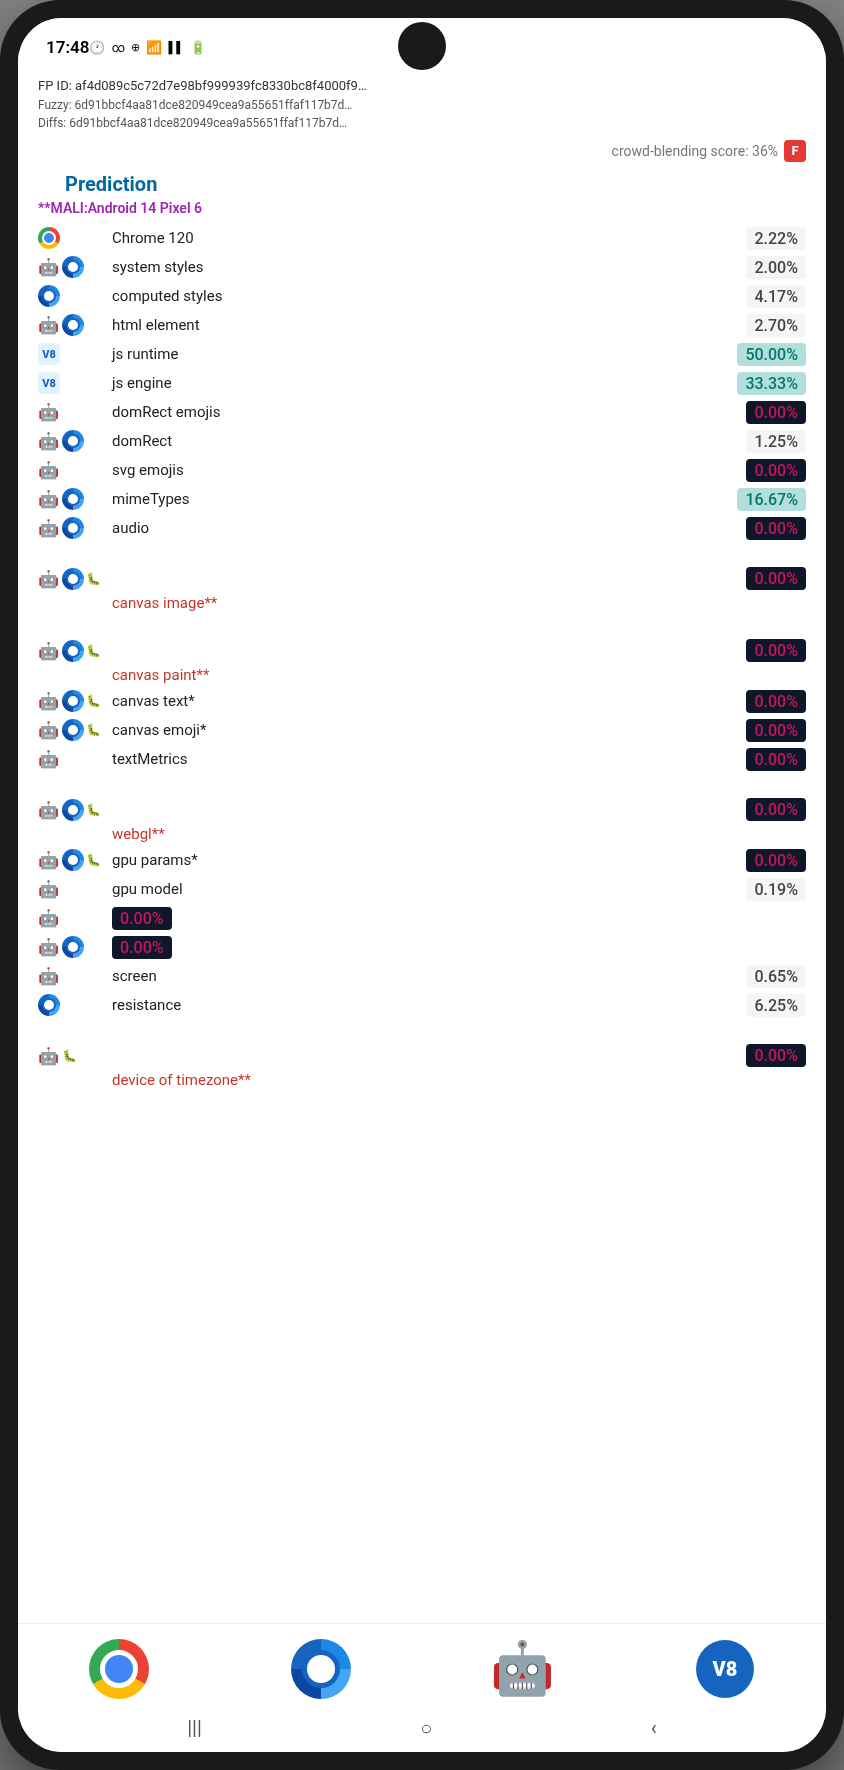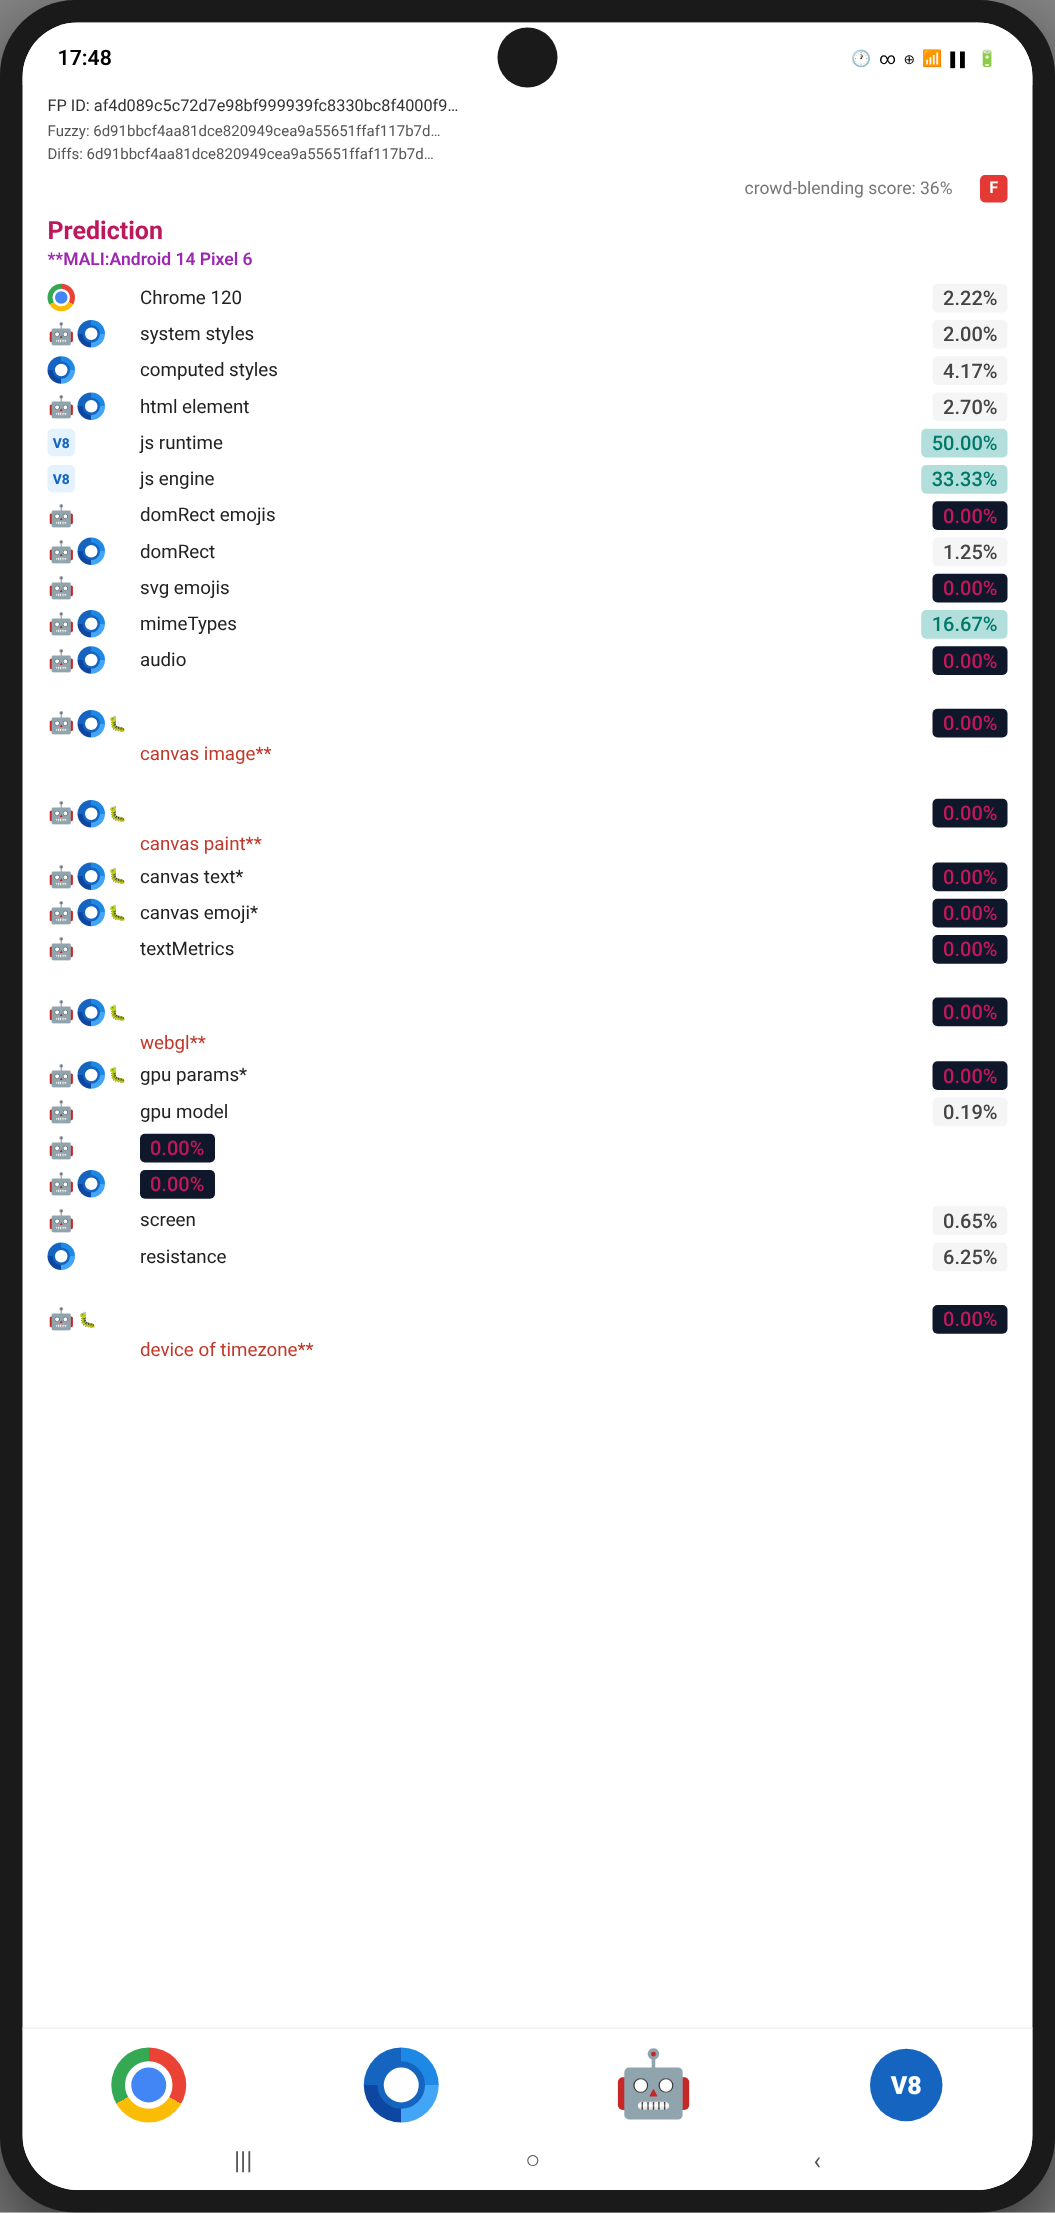--- a/index.html
+++ b/index.html
@@ -31,21 +31,21 @@
       overflow: hidden;
       display: flex;
       flex-direction: column;
     }
     
     .status-bar {
       background: #fff;
       padding: 12px 28px 4px;
       display: flex;
       align-items: center;
-      justify-content: space-between;
+      justify-content: flex-start;
       flex-shrink: 0;
       height: 50px;
     }
     .status-time {
       font-size: 17px;
       font-weight: 600;
       color: #000;
     }
     .status-icons {
       display: flex;
@@ -81,21 +81,21 @@
     }
     .fp-info .fp-id {
       font-size: 13px;
       color: #333;
     }
     
     .score-line {
       display: flex;
       justify-content: flex-end;
       align-items: center;
-      gap: 22px;
+      gap: 6px;
       margin-bottom: 10px;
     }
     .score-text {
       font-size: 14px;
       color: #777;
     }
     .score-badge {
       background: #e53935;
       color: #fff;
       font-size: 13px;
@@ -104,22 +104,23 @@
       height: 22px;
       border-radius: 4px;
       display: flex;
       align-items: center;
       justify-content: center;
     }
     
     .prediction-title {
       font-size: 20px;
       font-weight: 700;
-      color: #be185d;
+      color: #0369a1;
       margin-bottom: 4px;
+      margin-left: 27px;
     }
     .mali-label {
       font-size: 14px;
       color: #9c27b0;
       font-weight: 600;
       margin-bottom: 8px;
     }
     
     .pred-row {
       display: flex;

